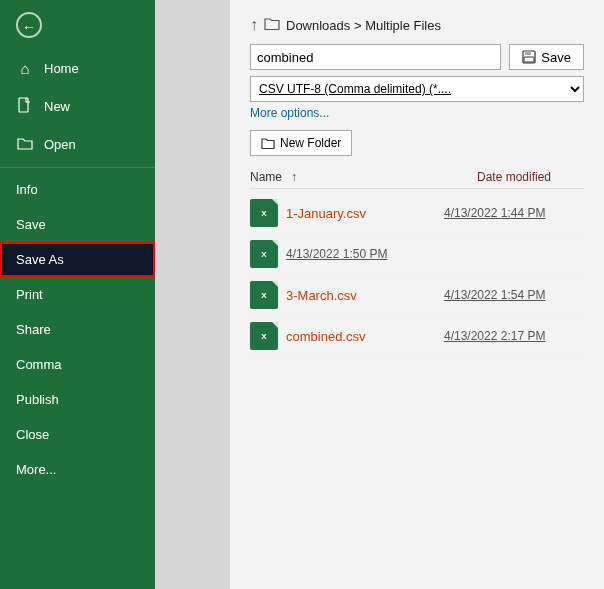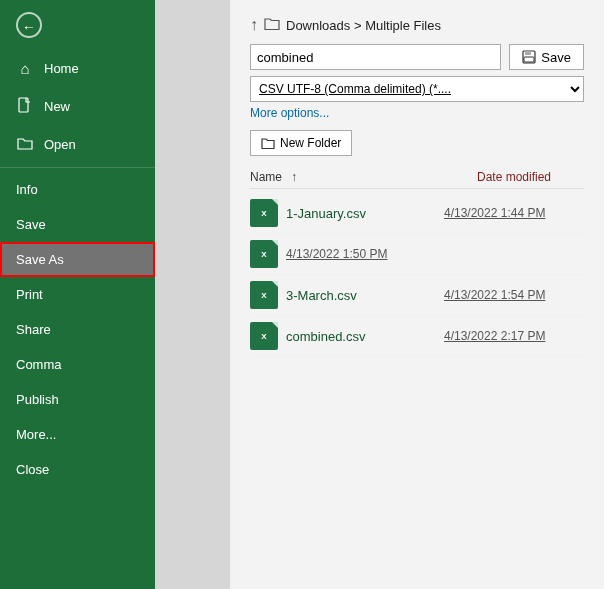--- a/index.html
+++ b/index.html
@@ -47,21 +47,21 @@
       padding: 10px 16px;
       display: flex;
       align-items: center;
       gap: 10px;
       cursor: pointer;
       color: #fff;
       font-size: 13px;
     }
 
     .sidebar-item.active {
-      background: #737373;
+      background: #0f172a;
       outline: 2px solid #f00;
       outline-offset: -2px;
     }
 
     .sidebar-item .icon {
       font-size: 15px;
       width: 18px;
       text-align: center;
       flex-shrink: 0;
     }
@@ -266,21 +266,21 @@
       width: 0;
       height: 0;
       border-style: solid;
       border-width: 0 6px 6px 0;
       border-color: transparent #d0e8d8 transparent transparent;
     }
 
     .file-name {
       flex: 1;
       font-size: 13px;
-      color: #14532d;
+      color: #c2410c;
     }
 
     .file-date {
       width: 140px;
       font-size: 12px;
       color: #555;
       text-decoration: underline;
     }
   </style>
 </head>
@@ -341,25 +341,25 @@
 
   <div class="sidebar-text-only">
     <span>Comma</span>
   </div>
 
   <div class="sidebar-text-only">
     <span>Publish</span>
   </div>
 
   <div class="sidebar-text-only">
+    <span>Close</span>
+  </div>
+
+  <div class="sidebar-text-only">
     <span>More...</span>
-  </div>
-
-  <div class="sidebar-text-only">
-    <span>Close</span>
   </div>
 </div>
 
 <div class="main">
   <div class="content-area">
     <div class="gray-panel"></div>
     <div class="file-panel">
 
       <div class="breadcrumb-row">
         <span class="breadcrumb-up">↑</span>

